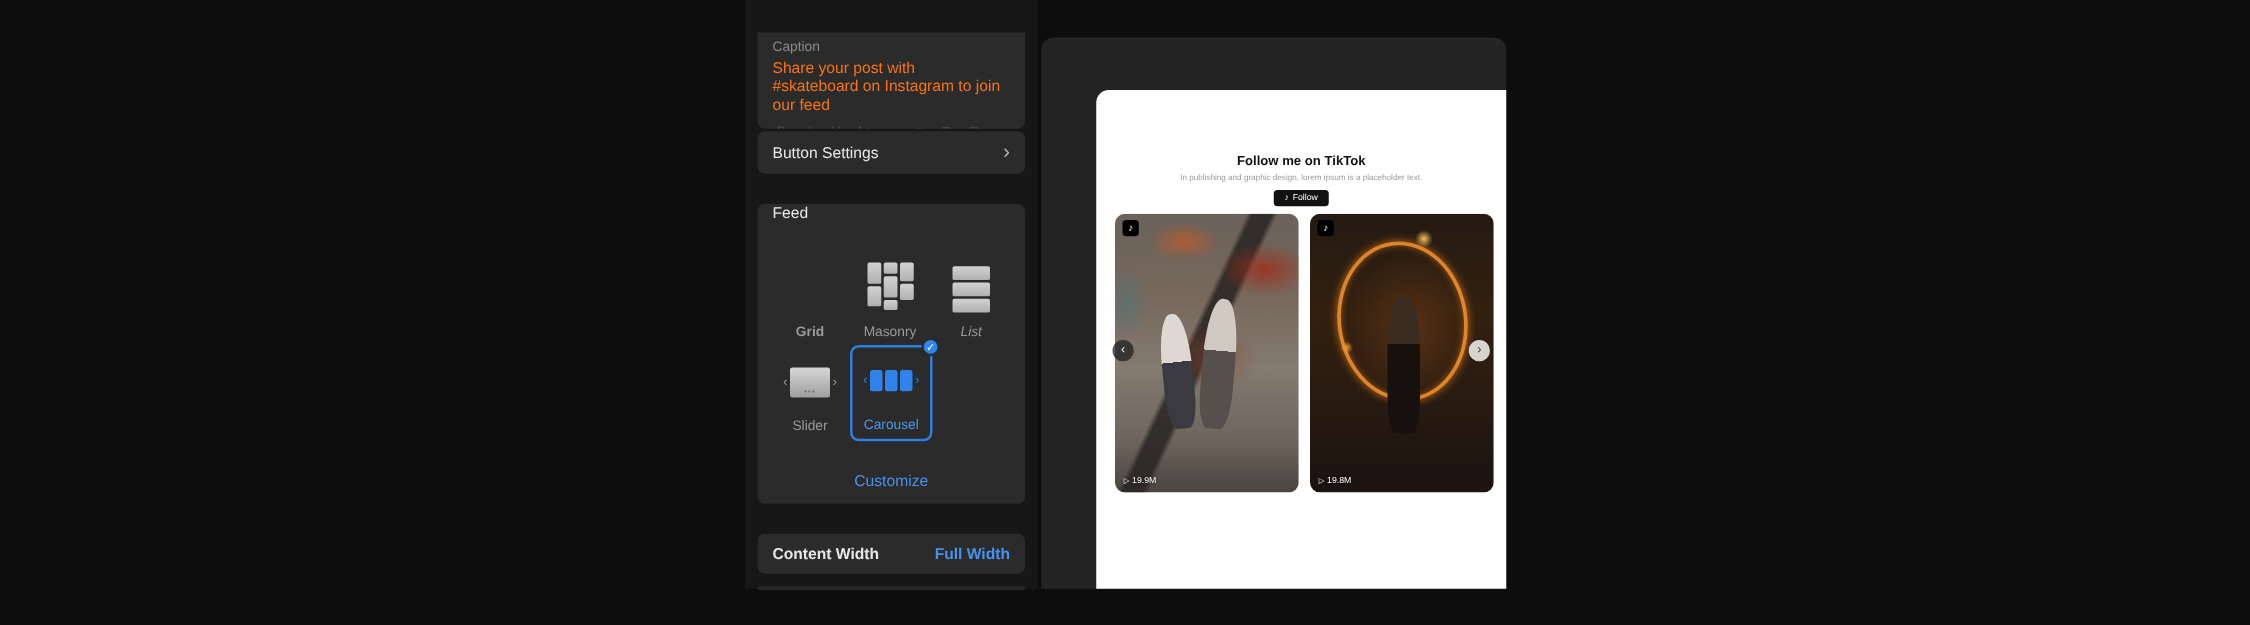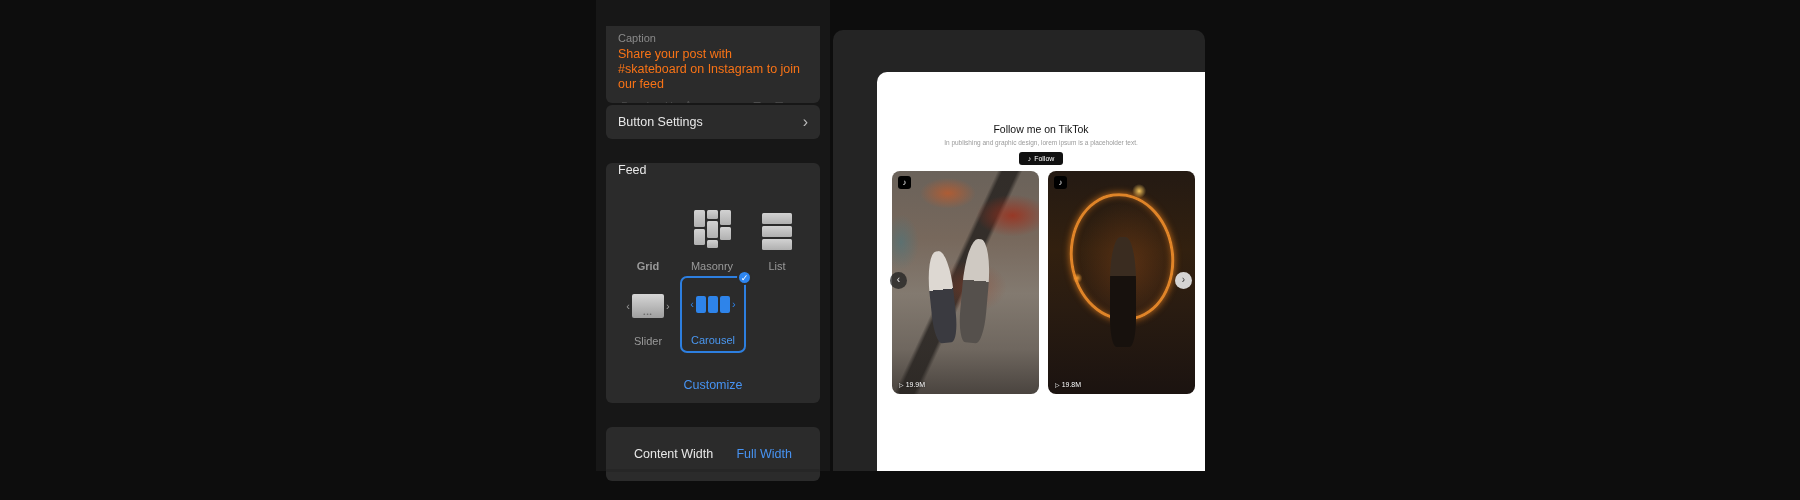--- a/index.html
+++ b/index.html
@@ -29,21 +29,21 @@
 
   .feed-card { top:163px; height:240px; padding:0 12px; }
   .feed-label { font-size:12.5px; color:#e8e8e8; }
 
   .tile { position:absolute; width:56px; display:flex; flex-direction:column; align-items:center; cursor:pointer; }
   .tile-label { font-size:11px; color:#9a9a9a; margin-top:8px; }
   .tile-icon { height:42px; display:flex; align-items:center; justify-content:center; }
 
   .tile-grid    { top:47px;  left:14px;font-weight:bold; }
   .tile-masonry { top:47px;  left:78px; }
-  .tile-list    { top:47px;  left:143px; }
+  .tile-list    { top:47px;  left:143px;font-style:italic; }
   .tile-slider  { top:122px; left:14px; }
 
   .icon-grid { display:grid; grid-template-columns:repeat(3,11px); grid-template-rows:repeat(3,12px); gap:2px; }
   .icon-grid i { background:linear-gradient(180deg,#d2d2d2,#b2b2b2); border-radius:1.5px; }
 
   .icon-masonry { display:flex; gap:2px; align-items:flex-start; }
   .icon-masonry .mcol { display:flex; flex-direction:column; gap:2px; width:11px; }
   .icon-masonry i { background:linear-gradient(180deg,#d2d2d2,#b0b0b0); border-radius:1.5px; display:block; }
   .m11{height:17px;} .m12{height:16px;}
   .m21{height:9px;}  .m22{height:17px;} .m23{height:8px;}
@@ -64,32 +64,32 @@
   .icon-carousel .bars { display:flex; gap:2px; }
   .icon-carousel .bars i { width:10px; height:17px; background:#2e84ea; border-radius:2px; }
   .icon-carousel .icon-chevron { color:#2e84ea; }
   .carousel-box .tile-label { color:#4a97f0; }
   .check-badge { position:absolute; top:-8px; right:-8px; width:15px; height:15px; border-radius:50%;
     background:#2e86f0; border:2px solid #2b2b2b; color:#fff; font-size:9px; line-height:12px; text-align:center; }
 
   .customize-link { position:absolute; bottom:11px; left:0; width:100%; text-align:center;
     color:#4793f2; font-size:12.5px; cursor:pointer;margin-top:12px; }
 
-  .content-card { top:427px; height:54px; display:flex; align-items:center; justify-content:space-between; padding:0 28px; }
+  .content-card { top:427px; height:32px; display:flex; align-items:center; justify-content:space-between; padding:0 12px;font-weight:bold; }
   .content-value { font-size:12.5px; color:#4793f2; cursor:pointer; }
   .next-card-sliver { top:469px; height:3px; border-radius:2px; background:#262626; }
 
   
   .preview-panel { position:absolute; left:833px; top:30px; width:372px; height:441px;
     background:#242424; border-radius:10px 10px 0 0; }
   .canvas { position:absolute; left:44px; top:42px; width:328px; height:399px;
     background:#ffffff; border-radius:10px 0 0 0; overflow:hidden; }
 
   .pv-header { position:absolute; top:51px; left:0; width:100%; text-align:center; }
-  .pv-title { font-size:10.5px; font-weight:normal; color:#111;text-align:center; }
+  .pv-title { font-size:10.5px; font-weight:bold; color:#111;text-align:center; }
   .pv-subtitle { font-size:6.5px; color:#9a9a9a; margin-top:4px; }
   .follow-btn { display:inline-flex; align-items:center; gap:3px; margin-top:6px;
     background:#111; color:#fff; font-size:7px; padding:3px 9px; border-radius:3px; cursor:pointer; }
   .follow-note { font-size:7px; }
 
   .cards-row { position:absolute; top:99px; left:15px; display:flex; gap:9px; }
   .vcard { width:147px; height:223px; border-radius:8px; position:relative; overflow:hidden; cursor:pointer; }
 
   .vcard1 { background:
     radial-gradient(ellipse 40px 22px at 38% 10%, rgba(195,90,40,.75), transparent 70%),

